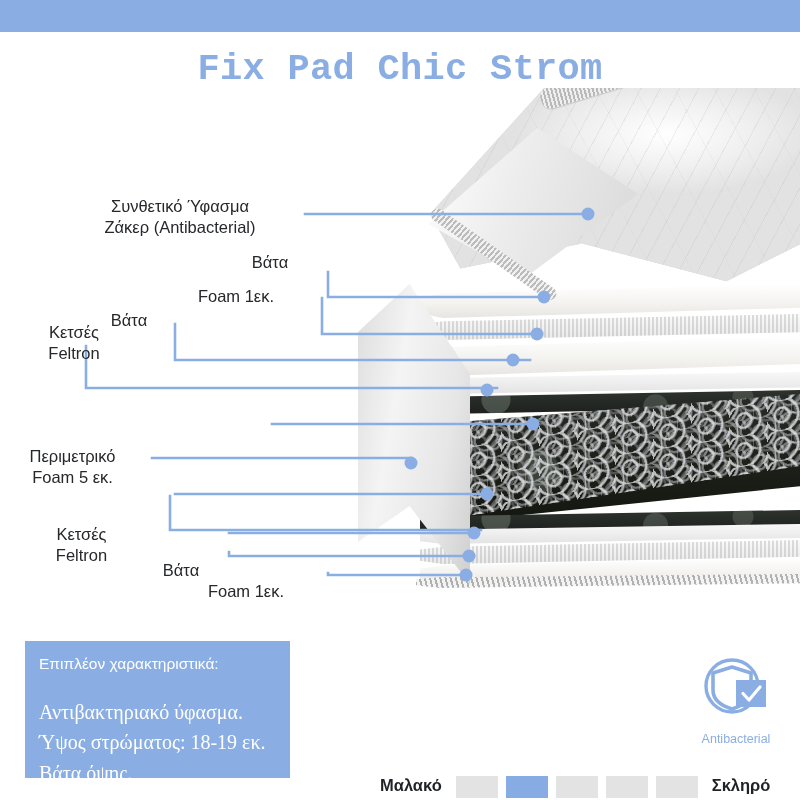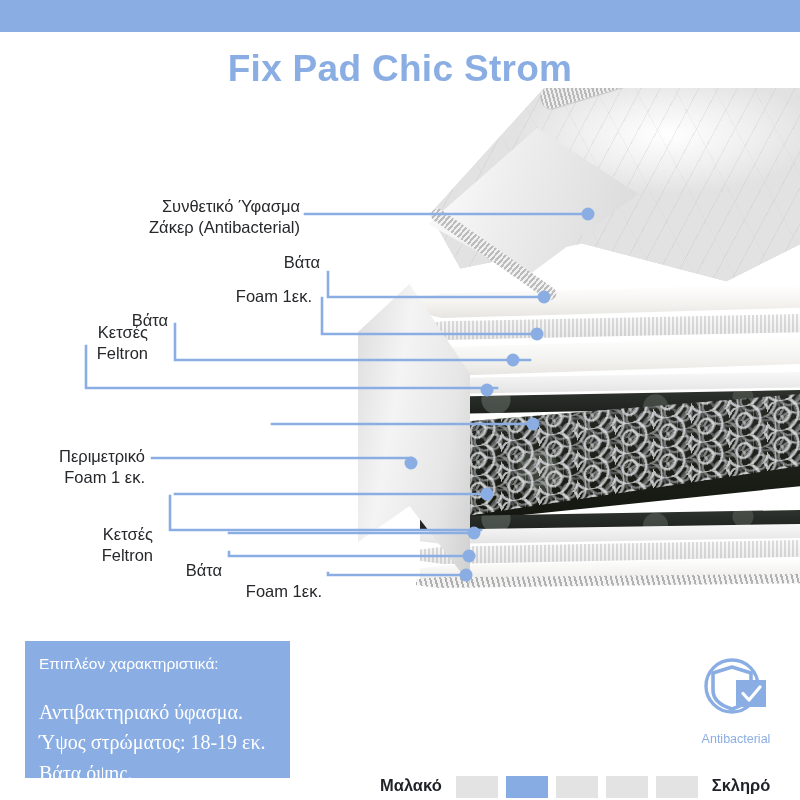--- a/index.html
+++ b/index.html
@@ -25,20 +25,21 @@
 
   
   .title {
     position: absolute; left: 0; top: 48px;
     width: 800px;
     text-align: center;
     font-size: 37px;
     font-weight: bold;
     color: #8aaee3;
     letter-spacing: 0.3px;
+    font-family: Liberation Mono, monospace;
   }
 
   
   .stage {
     position: absolute;
     left: 330px; top: 88px;
     width: 470px; height: 540px;
     overflow: hidden;
   }
 
@@ -164,21 +165,21 @@
   .leaders { position: absolute; inset: 0; pointer-events: none; }
 
   
   .lbl {
     position: absolute;
     font-size: 16.5px;
     color: #26282b;
     line-height: 1.25;
     white-space: pre-line;
   }
-  .lbl.r { text-align: right; }
+  .lbl.r { text-align: center; }
 
   
   .infobox {
     position: absolute;
     left: 25px; top: 641px;
     width: 265px; height: 137px;
     background: #8aaee3;
     padding: 14px 0 0 14px;
     color: #ffffff;
   }
@@ -303,21 +304,21 @@
 
   <div class="lbl r" style="left:160px; top:286px; width:152px;">Foam 1εκ.</div>
 
   <div class="lbl r" style="left:90px; top:310px; width:78px;">Βάτα</div>
 
   <div class="lbl r" style="left:0px; top:322px; width:148px;">Κετσές
 Feltron</div>
 
 
   <div class="lbl r" style="left:0px; top:446px; width:145px;">Περιμετρικό
-Foam 1 εκ.</div>
+Foam 5 εκ.</div>
 
   <div class="lbl r" style="left:10px; top:524px; width:143px;">Κετσές
 Feltron</div>
 
   <div class="lbl r" style="left:140px; top:560px; width:82px;">Βάτα</div>
 
   <div class="lbl r" style="left:170px; top:581px; width:152px;">Foam 1εκ.</div>
 
   <div class="infobox">
     <div class="head">Επιπλέον χαρακτηριστικά:</div>

